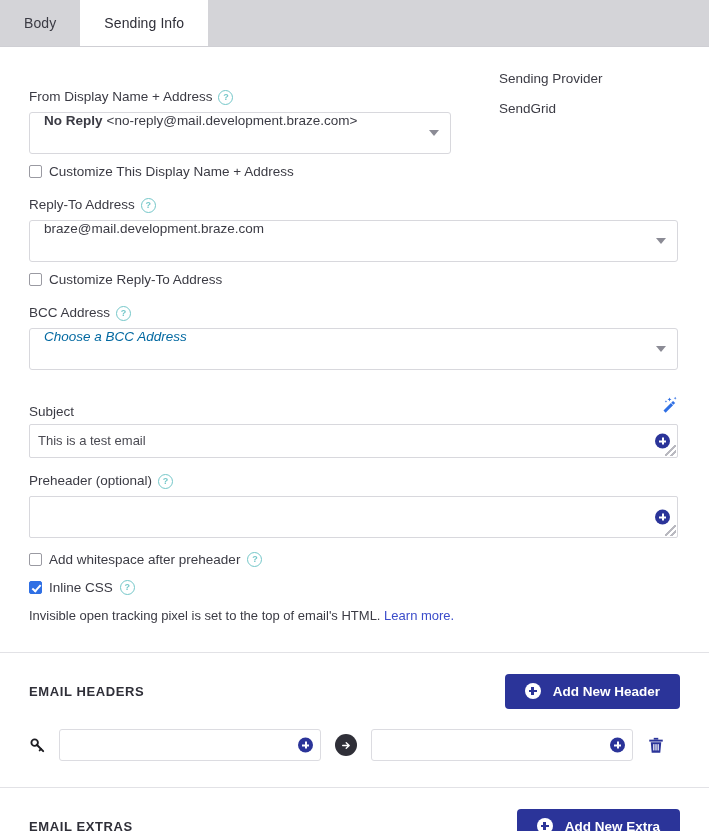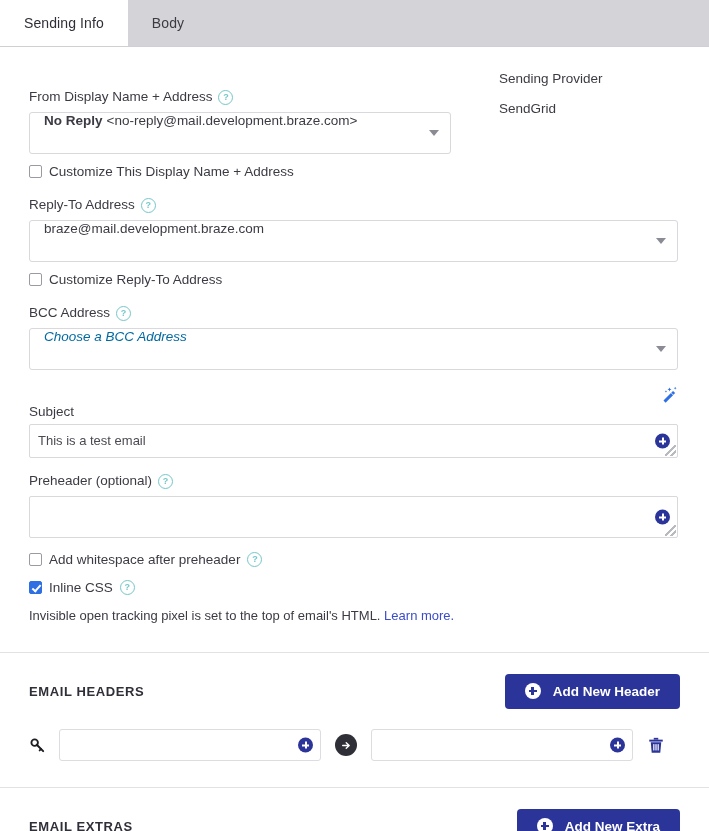--- a/index.html
+++ b/index.html
@@ -200,21 +200,21 @@
     right: 1px; bottom: 1px;
     width: 11px; height: 11px;
     background:
       linear-gradient(135deg, transparent 0 44%, #b9b9c0 44% 56%, transparent 56% 100%),
       linear-gradient(135deg, transparent 0 70%, #b9b9c0 70% 82%, transparent 82% 100%);
     cursor: nwse-resize;
   }
 
   .subject-head {
     display: flex;
-    align-items: flex-start;
+    align-items: center;
     justify-content: space-between;
     width: 649px;
     gap: 35px;
   }
   .wand {
     margin-bottom: 2px;
     cursor: pointer;
     line-height: 0;
   }
 
@@ -331,25 +331,25 @@
     display: flex;
     align-items: center;
     justify-content: center;
     cursor: pointer;
   }
 </style>
 </head>
 <body>
 
 <div class="tabbar">
+  <div class="tab">
+    <span>Body</span>
+  </div>
   <div class="tab active">
     <span>Sending Info</span>
-  </div>
-  <div class="tab">
-    <span>Body</span>
   </div>
 </div>
 
 <div class="form-wrap">
   <div class="cols">
 
     <div class="col-left">
 
       <div class="field-label">
         <span>From Display Name + Address</span>

